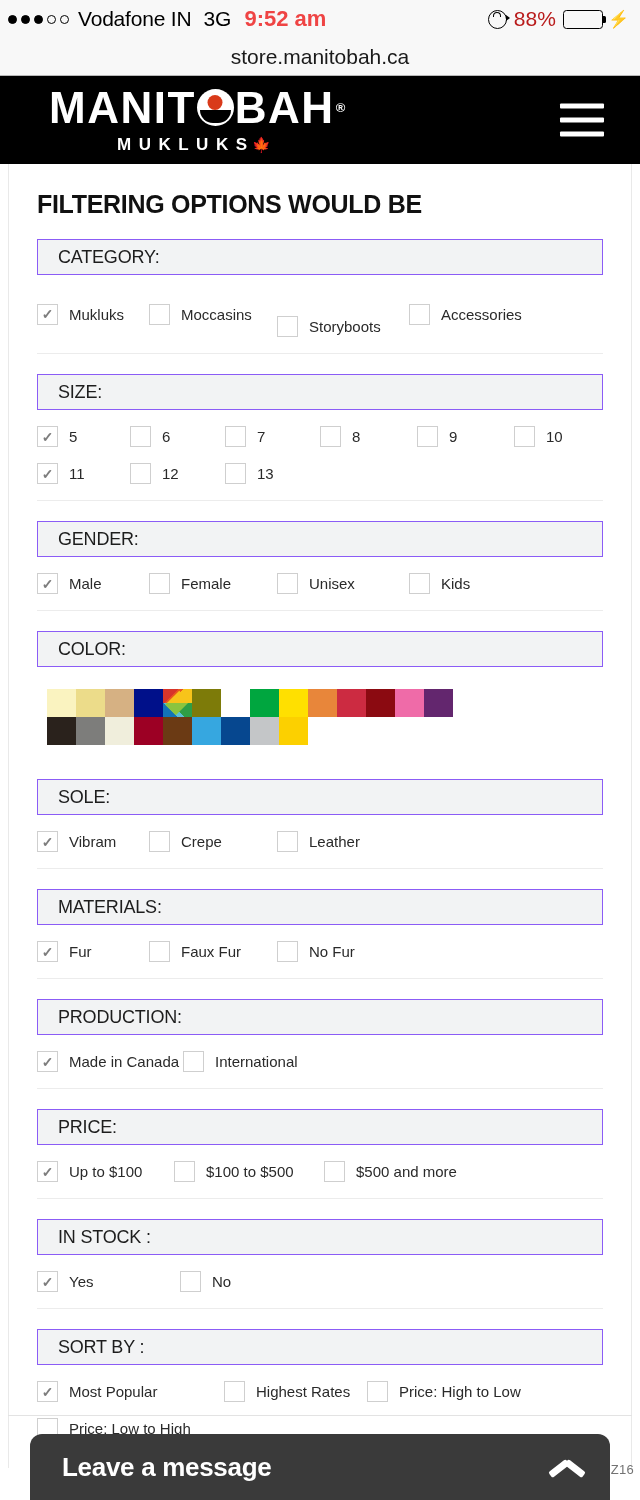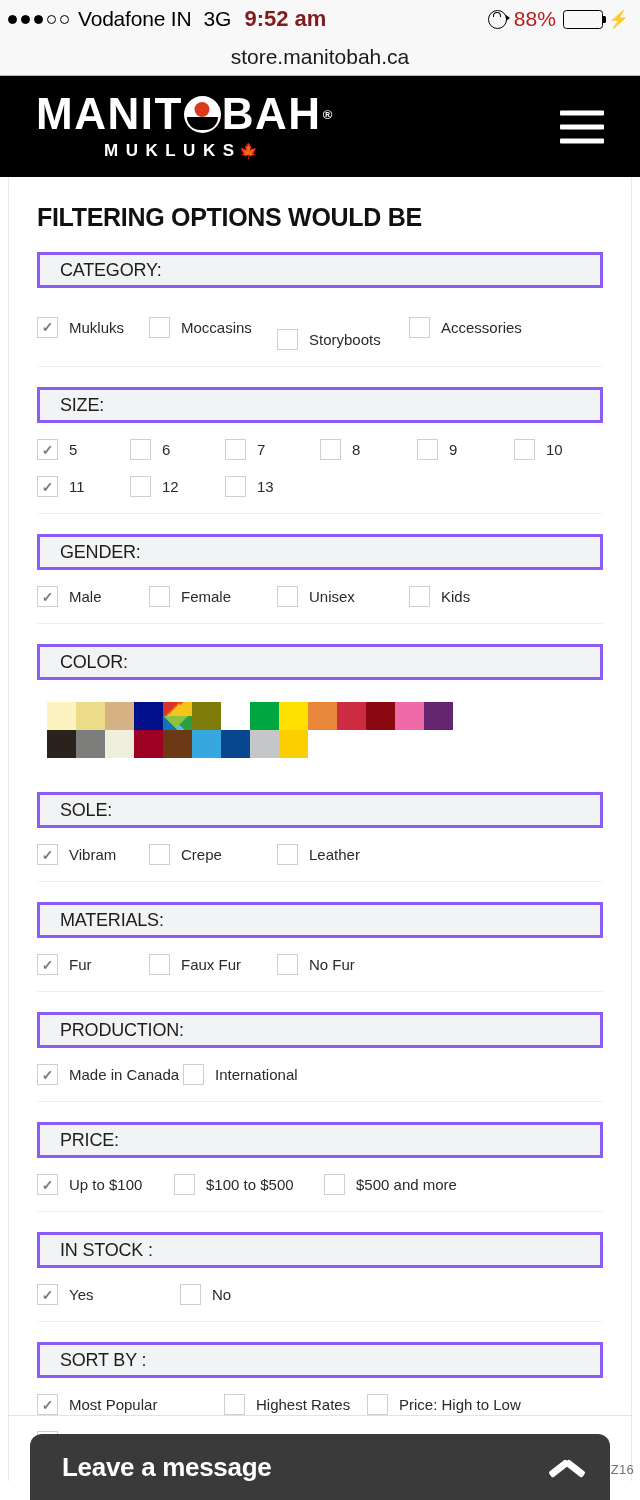--- a/index.html
+++ b/index.html
@@ -15,21 +15,21 @@
   .statusbar {
     height: 38px; background: #f8f8f8;
     display: flex; align-items: center;
     padding: 0 8px; position: relative;
   }
   .sig { display: flex; align-items: center; gap: 4px; margin-right: 9px; }
   .dot { width: 9px; height: 9px; border-radius: 50%; border: 1.4px solid #000; }
   .dot.on { background: #000; }
   .carrier { font-size: 21px; color: #000; letter-spacing: -0.2px; }
   .net { font-size: 21px; color: #000; margin-left: 12px; }
-  .clock { font-size: 22px; font-weight: bold; color: #7f1d1d; margin-left: 13px; }
+  .clock { font-size: 22px; font-weight: bold; color: #ef4444; margin-left: 13px; }
   .status-right { position: absolute; right: 10px; top: 0; height: 38px;
      display: flex; align-items: center; gap: 7px; }
   .lock-ico { width: 19px; height: 19px; position: relative; }
   .lock-ico .ring { position:absolute; inset:0; border:1.6px solid #000; border-radius:50%; }
   .lock-ico .sh { position:absolute; left:5.5px; top:2.5px; width:8px; height:5px;
      border:1.5px solid #000; border-bottom:none; border-radius:4px 4px 0 0; }
   .lock-ico .arw { position:absolute; right:-3px; top:5px; width:0;height:0;
      border-left:4px solid #000; border-top:3px solid transparent; border-bottom:3px solid transparent;}
   .batt-pct { font-size: 21px; color: #b91c1c; }
   .batt { width: 40px; height: 19px; border: 1.7px solid #000; border-radius: 3.5px;
@@ -42,22 +42,22 @@
   
   .urlbar {
     height: 38px; background: #f8f8f8;
     display: flex; align-items: center; justify-content: center;
     border-bottom: 1px solid #b8b8b8;
   }
   .url { font-size: 21px; color: #1a1a1a; }
 
   
   .brandbar {
-    height: 101px; background: #000000;
-    display: flex; align-items: center; position: relative;
+    height: 88px; background: #000000;
+    display: flex; align-items: center; position: relative; padding-left: 13px;
   }
   .logo { margin-left: 36px; display: flex; flex-direction: column; align-items: center; }
   .logo-main {
     font-family: "Liberation Sans", sans-serif;
     font-weight: bold; font-size: 44px; color: #ffffff;
     letter-spacing: 1.5px; line-height: 1; display: flex; align-items: center;
   }
   .logo-main .o-mark {
     display: inline-block; width: 37px; height: 37px; border-radius: 50%;
     background: #fff; position: relative; margin: 0 1px; vertical-align: middle;
@@ -88,21 +88,21 @@
     border-left: 1px solid #e9e9e9; border-right: 1px solid #e9e9e9;
     margin: 0 8px; padding: 0 0 12px 0; min-height: 1198px;
   }
   .page-title {
     font-family: "Liberation Sans", sans-serif;
     font-size: 25px; font-weight: bold; color: #111;
     letter-spacing: -0.3px; padding: 26px 0 0 28px;
   }
   .section-head {
     margin: 20px 28px 0 28px;
-    background: #f2f3f4; border: 3px solid #8b5cf6;
+    background: #f2f3f4; border: 1px solid #8b5cf6;
     height: 36px; display: flex; align-items: center; padding-left: 20px;
   }
   .section-head span {
     font-size: 18px; color: #1d1d1d; font-weight: 500; letter-spacing: -0.2px;
   }
   .opt-rows { padding: 0 28px; }
   .opt-row {
     display: flex; align-items: center; padding-top: 16px;
   }
   .opt-row.second { padding-top: 16px; }

